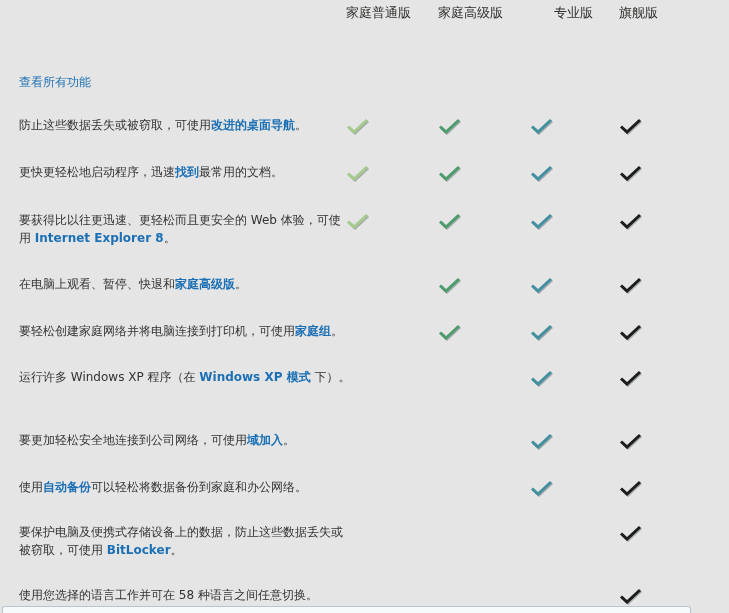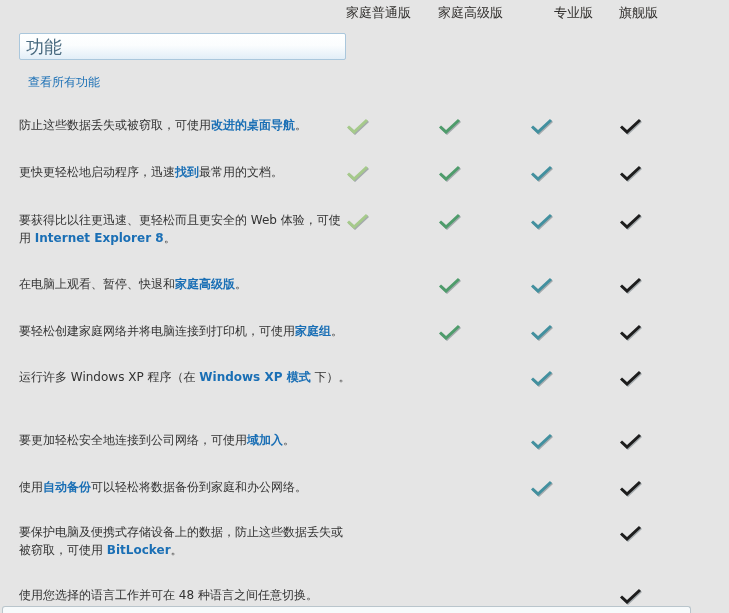--- a/index.html
+++ b/index.html
@@ -13,21 +13,21 @@
   }
   .features-box {
     position:absolute; left:19px; top:33px; width:327px; height:27px; box-sizing:border-box;
     border:1px solid #aac7dc; border-radius:2px;
     background:linear-gradient(#feffff, #fbfdfe 45%, #e2eef7);
     display:flex; align-items:center; padding-left:6px;
   }
   .features-title { font-size:18px; color:#4a6b80; }
   .view-all {
     position:absolute; left:19px; top:74px; font-size:12px;
-    color:var(--link,#1a6fb5); cursor:pointer; text-decoration:none;margin-left:9px;
+    color:var(--link,#1a6fb5); cursor:pointer; text-decoration:none;
   }
   .feature-row { position:absolute; left:0; width:729px; }
   .row-text {
     position:absolute; left:19px; top:0; width:332px;
     line-height:18px; font-size:12px; color:#333333;
   }
   a.link { color:var(--link,#1a6fb5); text-decoration:none; cursor:pointer;font-weight:bold; }
   .check-cell { position:absolute; top:2px; width:70px; height:18px; }
   .check-cell svg { filter:drop-shadow(1px 1.5px 0 rgba(110,120,125,0.55)); }
   .bottom-box {
@@ -40,23 +40,20 @@
 <body>
 
 <div class="page" style="background: #e5e5e5; color: rgb(51, 51, 51);">
   <div id="col-headers">
       <span class="col-header" style="left: 346px;">家庭普通版</span>
       <span class="col-header" style="left: 438px;">家庭高级版</span>
       <span class="col-header" style="left: 530px; margin-left: 24px;">专业版</span>
       <span class="col-header" style="left: 619px;">旗舰版</span>
     </div>
 
-  <div class="features-box">
-    <span class="features-title" style="color: rgb(74, 107, 128);">功能</span>
-  </div>
 
   <a class="view-all">查看所有功能</a>
 
   <div id="rows-container">
       <div class="feature-row" style="top: 116px;">
         <div class="row-text"><span>防止这些数据丢失或被窃取，可使用</span><a class="link">改进的桌面导航</a><span>。</span></div>
         <div class="check-cell" style="left: 346px;"><svg width="23" height="16" viewBox="0 0 23 16">
             <path d="M2 8.5 L8 14 L21 2" fill="none" stroke="#a6ca8b" stroke-width="3"></path>
           </svg></div>
         <div class="check-cell" style="left: 438px;"><svg width="23" height="16" viewBox="0 0 23 16">
@@ -161,21 +158,21 @@
       <div class="feature-row" style="top: 523px;">
         <div class="row-text"><span>要保护电脑及便携式存储设备上的数据，防止这些数据丢失或被窃取，可使用 </span><a class="link">BitLocker</a><span>。</span></div>
         <div class="check-cell" style="left: 346px;"></div>
         <div class="check-cell" style="left: 438px;"></div>
         <div class="check-cell" style="left: 530px;"></div>
         <div class="check-cell" style="left: 619px;"><svg width="23" height="16" viewBox="0 0 23 16">
             <path d="M2 8.5 L8 14 L21 2" fill="none" stroke="#1d1d1d" stroke-width="3"></path>
           </svg></div>
       </div>
       <div class="feature-row" style="top: 586px;">
-        <div class="row-text"><span>使用您选择的语言工作并可在 48 种语言之间任意切换。</span></div>
+        <div class="row-text"><span>使用您选择的语言工作并可在 58 种语言之间任意切换。</span></div>
         <div class="check-cell" style="left: 346px;"></div>
         <div class="check-cell" style="left: 438px;"></div>
         <div class="check-cell" style="left: 530px;"></div>
         <div class="check-cell" style="left: 619px;"><svg width="23" height="16" viewBox="0 0 23 16">
             <path d="M2 8.5 L8 14 L21 2" fill="none" stroke="#1d1d1d" stroke-width="3"></path>
           </svg></div>
       </div>
     </div>
 
   <div class="bottom-box"></div>

